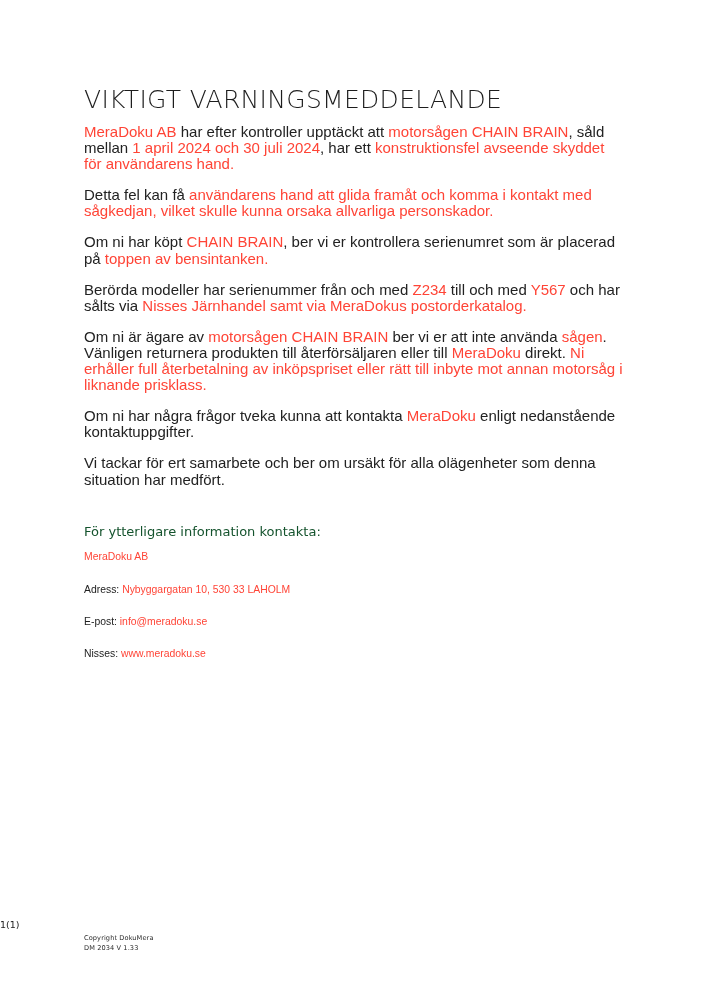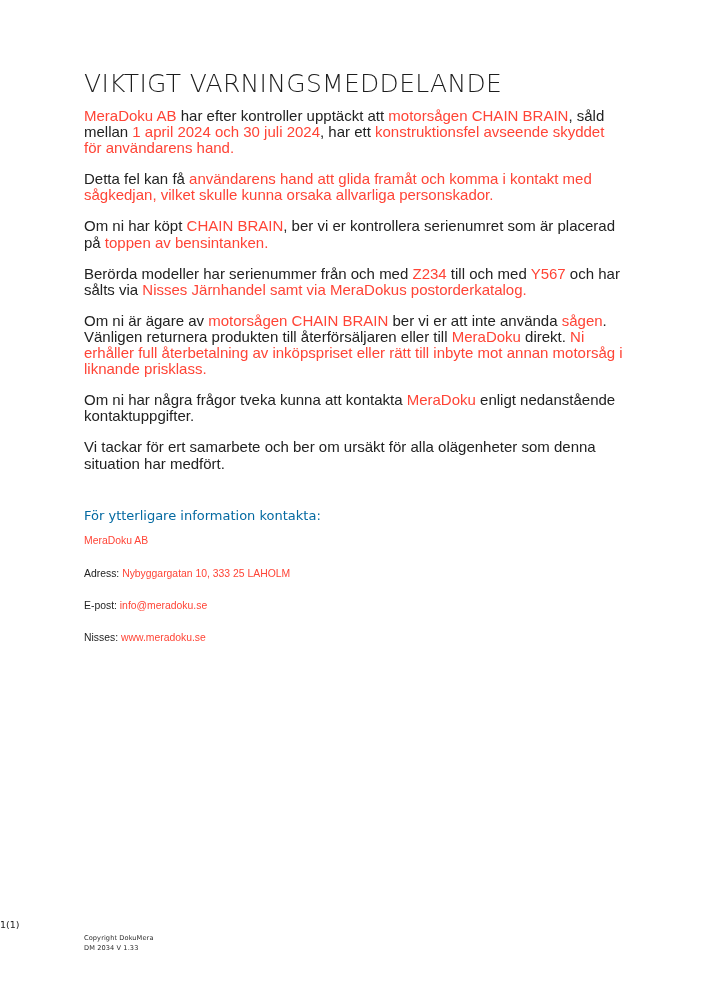--- a/index.html
+++ b/index.html
@@ -14,21 +14,21 @@
     position: relative;
     width: 707px;
     height: 1000px;
     background: #ffffff;
     overflow: hidden;
     box-sizing: border-box;
   }
   #content {
     position: absolute;
     left: 84px;
-    top: 70px;
+    top: 86px;
     width: 540px;
   }
   .doc-title {
     font-size: 25px;
     font-weight: 300;
     letter-spacing: 0.3px;
     color: #1d1d1d;
     line-height: 1.12;
     margin: 0 0 10px 0;
     font-family: "DejaVu Sans", sans-serif;
@@ -40,21 +40,21 @@
     color: #222222;
     margin: 0 0 15px 0;
     text-align: left;
   }
   .r { color: #ff4436; }
   .k { color: #222222; }
 
   .section-heading {
     font-size: 13px;
     font-weight: 400;
-    color: #0369a1;
+    color: #14532d;
     margin: 36px 0 9px 0;
     line-height: 1.25;
     font-family: "DejaVu Sans", sans-serif;
   }
   .contact-line {
     font-size: 10.4px;
     line-height: 16px;
     color: #222222;
     margin: 0 0 16px 0;
   }
@@ -101,21 +101,21 @@
     <p class="para"><span class="k">Berörda modeller har serienummer från och med </span><span class="r">Z234</span><span class="k"> till och med </span><span class="r">Y567</span><span class="k"> och har sålts via </span><span class="r">Nisses Järnhandel samt via MeraDokus postorderkatalog.</span></p>
     <p class="para"><span class="k">Om ni är ägare av </span><span class="r">motorsågen CHAIN BRAIN</span><span class="k"> ber vi er att inte använda </span><span class="r">sågen</span><span class="k">. Vänligen returnera produkten till återförsäljaren eller till </span><span class="r">MeraDoku</span><span class="k"> direkt. </span><span class="r">Ni erhåller full återbetalning av inköpspriset eller rätt till inbyte mot annan motorsåg i liknande prisklass.</span></p>
     <p class="para"><span class="k">Om ni har några frågor tveka kunna att kontakta </span><span class="r">MeraDoku</span><span class="k"> enligt nedanstående kontaktuppgifter.</span></p>
     <p class="para"><span class="k">Vi tackar för ert samarbete och ber om ursäkt för alla olägenheter som denna situation har medfört.</span></p>
 
     <h2 class="section-heading">För ytterligare information kontakta:</h2>
 
     <p class="company-name">MeraDoku AB</p>
 
     <p class="contact-line">
-      <span>Adress: </span><span class="r">Nybyggargatan 10, 333 25 LAHOLM</span>
+      <span>Adress: </span><span class="r">Nybyggargatan 10, 530 33 LAHOLM</span>
     </p>
 
 
     <p class="contact-line">
       <span>E-post: </span><span class="r">info@meradoku.se</span>
     </p>
 
     <p class="contact-line">
       <span>Nisses: </span><span class="r">www.meradoku.se</span>
     </p>

